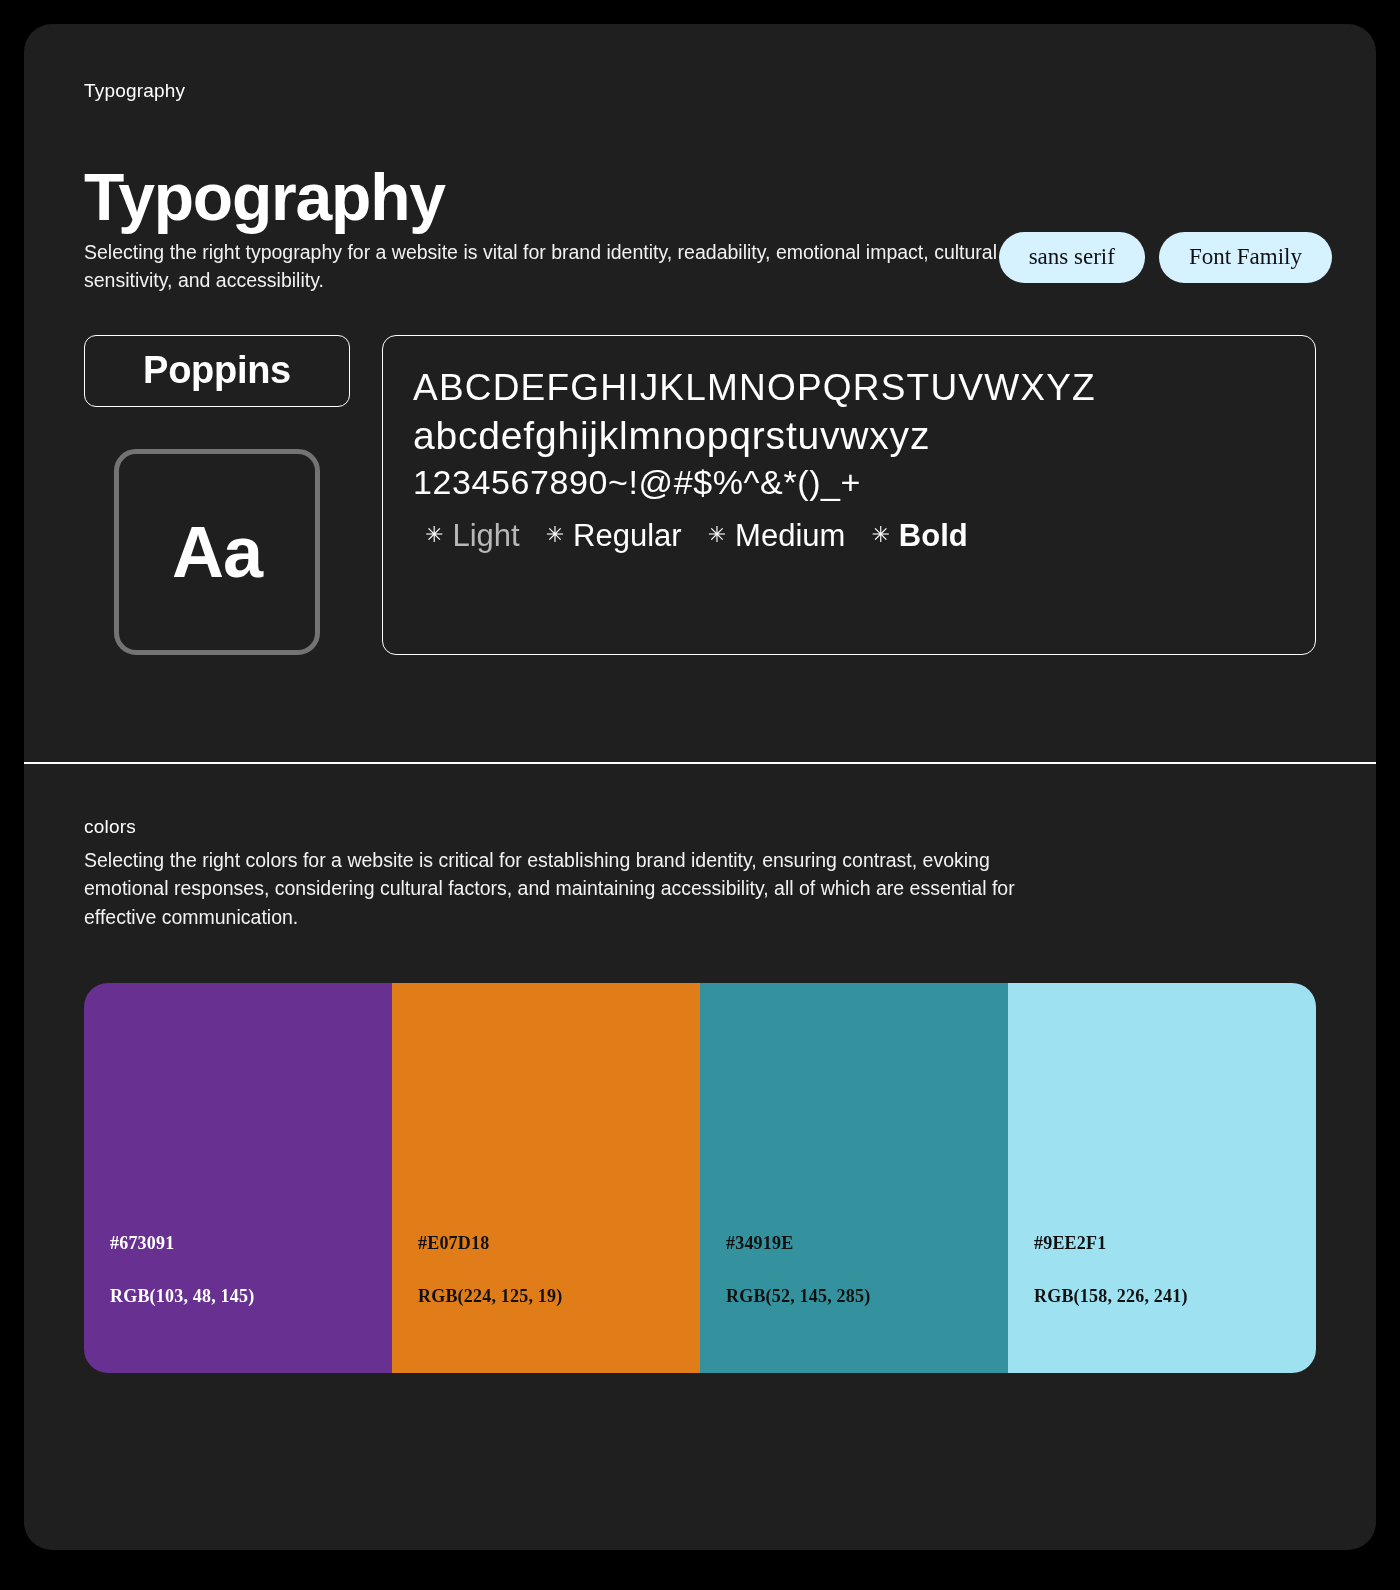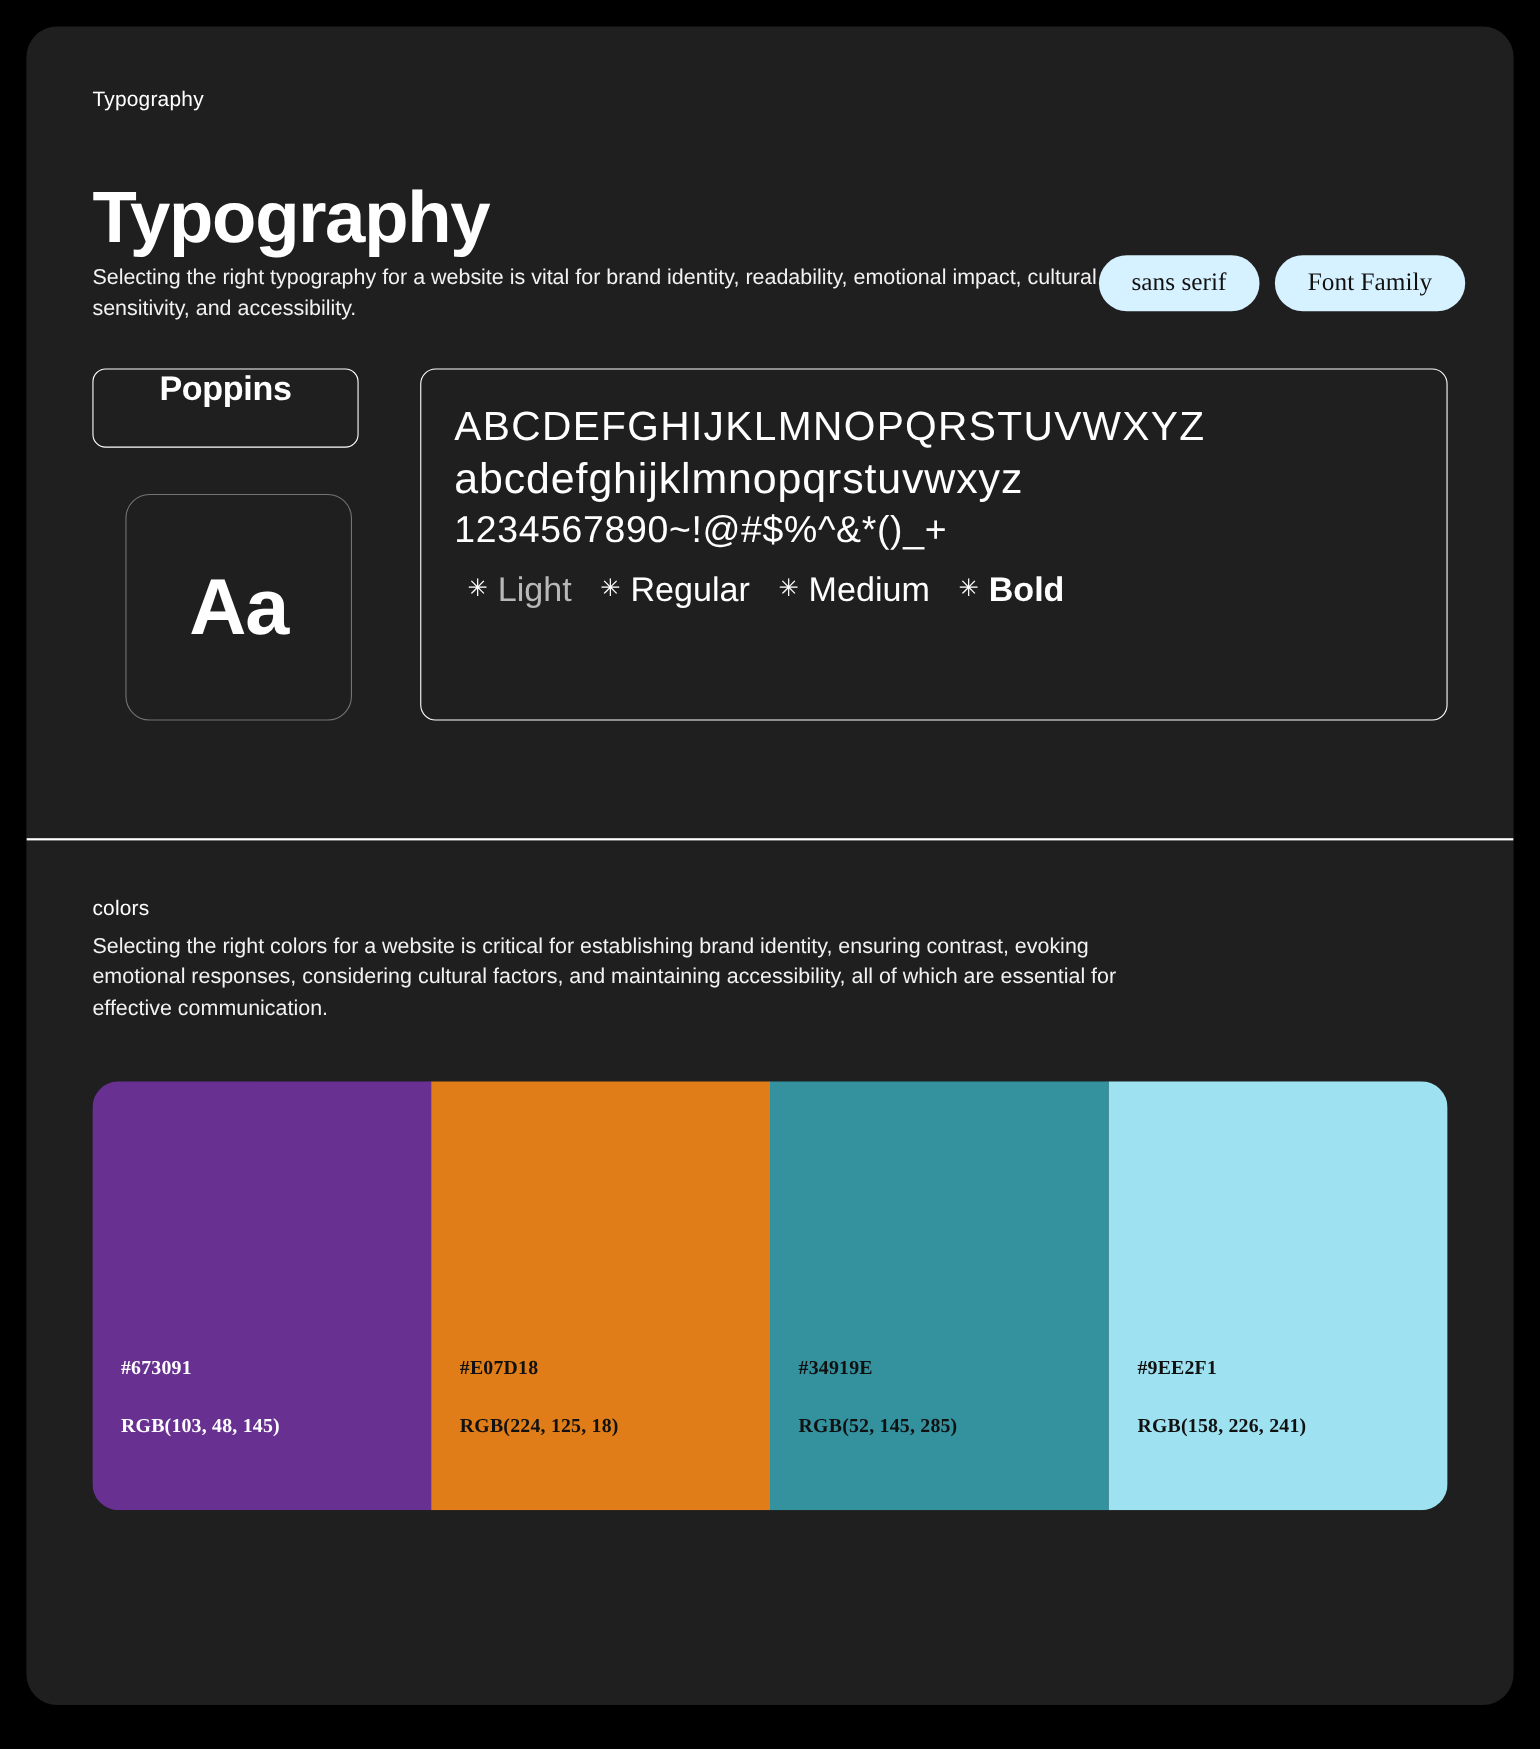--- a/index.html
+++ b/index.html
@@ -95,36 +95,37 @@
 
   .left-col {
     width: 266px;
     flex: 0 0 266px;
     display: flex;
     flex-direction: column;
     align-items: flex-start;
   }
 
   .font-name-box {
-    width: 242px;
+    width: 266px;
     height: 72px;
     border: 1px solid #ffffff;
     border-radius: 12px;
     display: flex;
+    align-items: center;
     justify-content: center;
     color: #ffffff;
-    font-size: 31px;
+    font-size: 38px;
     font-weight: 700;
     letter-spacing: -0.3px;
   }
 
   .aa-box {
     width: 206px;
     height: 206px;
-    border: 1px solid #737373;
+    border: 5px solid #737373;
     border-radius: 22px;
     display: flex;
     align-items: center;
     justify-content: center;
     color: #ffffff;
     font-size: 72px;
     font-weight: 700;
     letter-spacing: -1px;
     margin-top: 42px;
     margin-left: 30px;
@@ -286,21 +287,21 @@
 
       <p class="lede">Selecting the right colors for a website is critical for establishing brand identity, ensuring contrast, evoking emotional responses, considering cultural factors, and maintaining accessibility, all of which are essential for effective communication.</p>
 
       <div class="swatches">
         <div class="swatch" id="sw0" style="background: rgb(103, 48, 145); color: rgb(255, 255, 255);">
           <span class="hex">#673091</span>
           <span class="rgb">RGB(103, 48, 145)</span>
         </div>
         <div class="swatch" id="sw1" style="background: rgb(224, 125, 24); color: rgb(17, 17, 17);">
           <span class="hex">#E07D18</span>
-          <span class="rgb">RGB(224, 125, 18)</span>
+          <span class="rgb">RGB(224, 125, 19)</span>
         </div>
         <div class="swatch" id="sw2" style="background: rgb(52, 145, 158); color: rgb(17, 17, 17);">
           <span class="hex">#34919E</span>
           <span class="rgb">RGB(52, 145, 285)</span>
         </div>
         <div class="swatch" id="sw3" style="background: rgb(158, 226, 241); color: rgb(17, 17, 17);">
           <span class="hex">#9EE2F1</span>
           <span class="rgb">RGB(158, 226, 241)</span>
         </div>
       </div>

